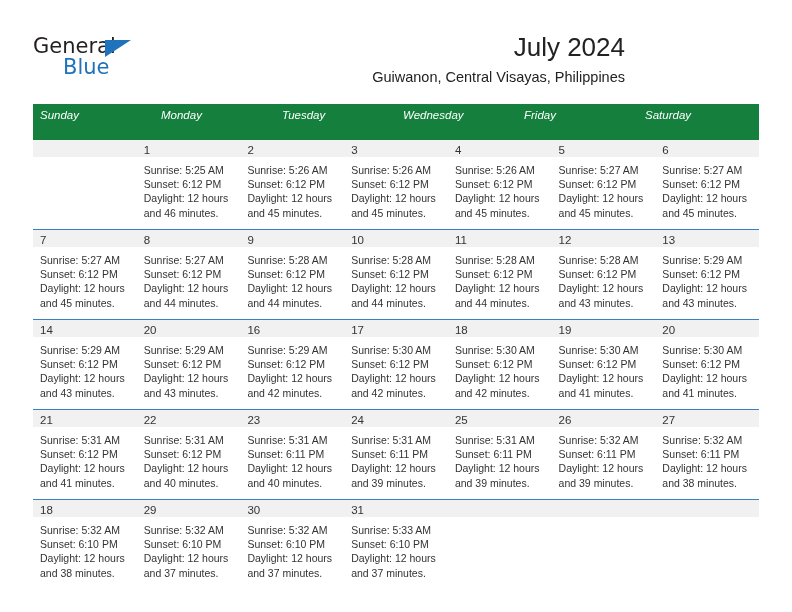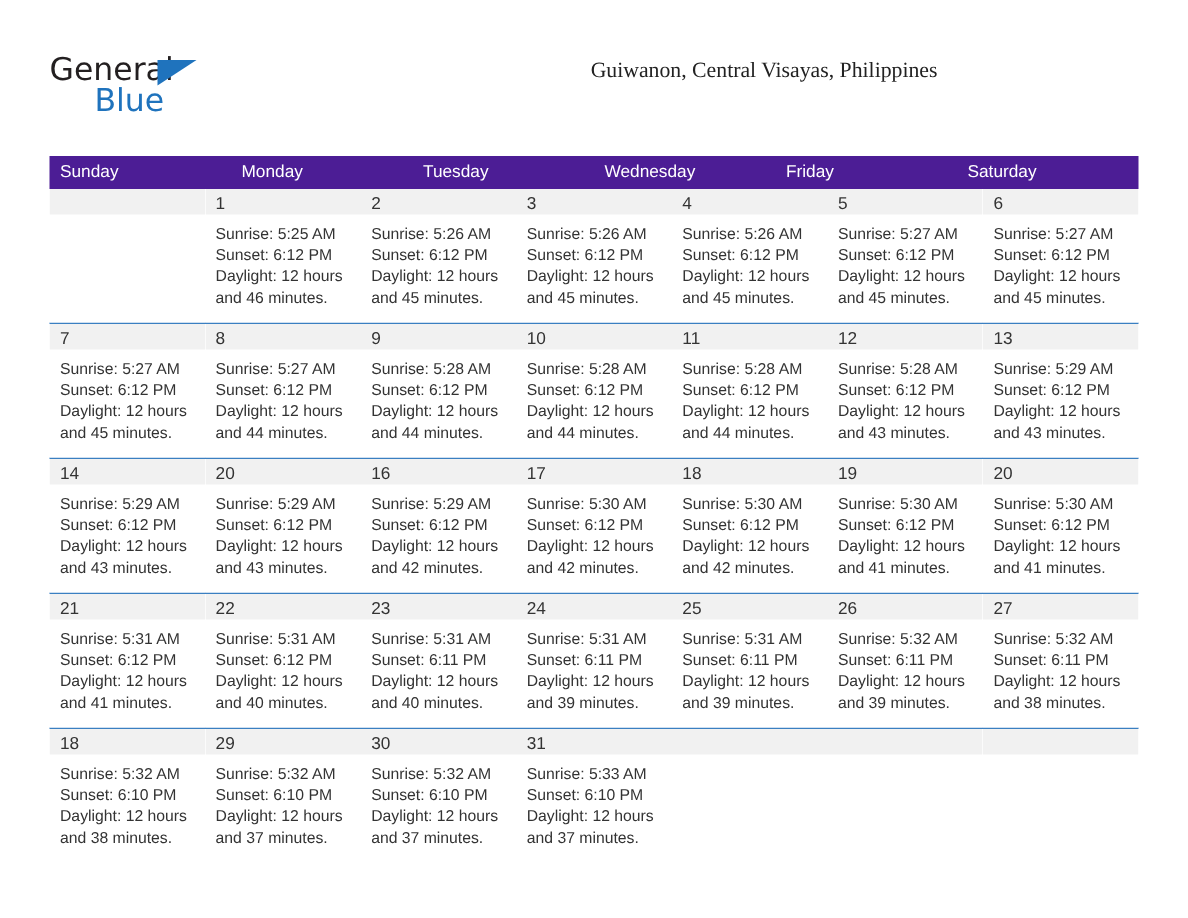--- a/index.html
+++ b/index.html
@@ -83,36 +83,37 @@
     white-space: nowrap;
     font-family: "Liberation Sans", sans-serif;
   }
   .cal-subtitle {
     margin-top: 7px;
     font-size: 14.5px;
     color: #222222;
     font-weight: 400;
     line-height: 17px;
     white-space: nowrap;
-    font-family: Liberation Serif, serif;
+    font-family: Liberation Sans, sans-serif;
   }
 
   
   .calendar {
     position: absolute;
     left: 33px;
     top: 104px;
     width: 726px;
   }
 
   .weekday-row {
     display: flex;
     width: 100%;
-    background: #4c1d95;
-    height: 22px;
+    background: #15803d;
+    height: 36px;
+    font-style: italic;
   }
   .weekday {
     flex: 1 1 0;
     box-sizing: border-box;
     padding-left: 7px;
     font-size: 11.5px;
     color: #ffffff;
     line-height: 22px;
     font-family: "Liberation Sans", sans-serif;
     overflow: hidden;
@@ -170,20 +171,21 @@
 
   <div class="topbar">
 
     <div class="logo">
       <span class="logo-general">General</span>
       <span class="logo-tri"></span>
       <span class="logo-blue">Blue</span>
     </div>
 
     <div class="title-block">
+      <div class="cal-title">July 2024</div>
       <div class="cal-subtitle">Guiwanon, Central Visayas, Philippines</div>
     </div>
 
   </div>
 
   <div class="calendar">
     <div class="weekday-row" id="weekday-row">
         <div class="weekday">Sunday</div>
         <div class="weekday">Monday</div>
         <div class="weekday">Tuesday</div>

